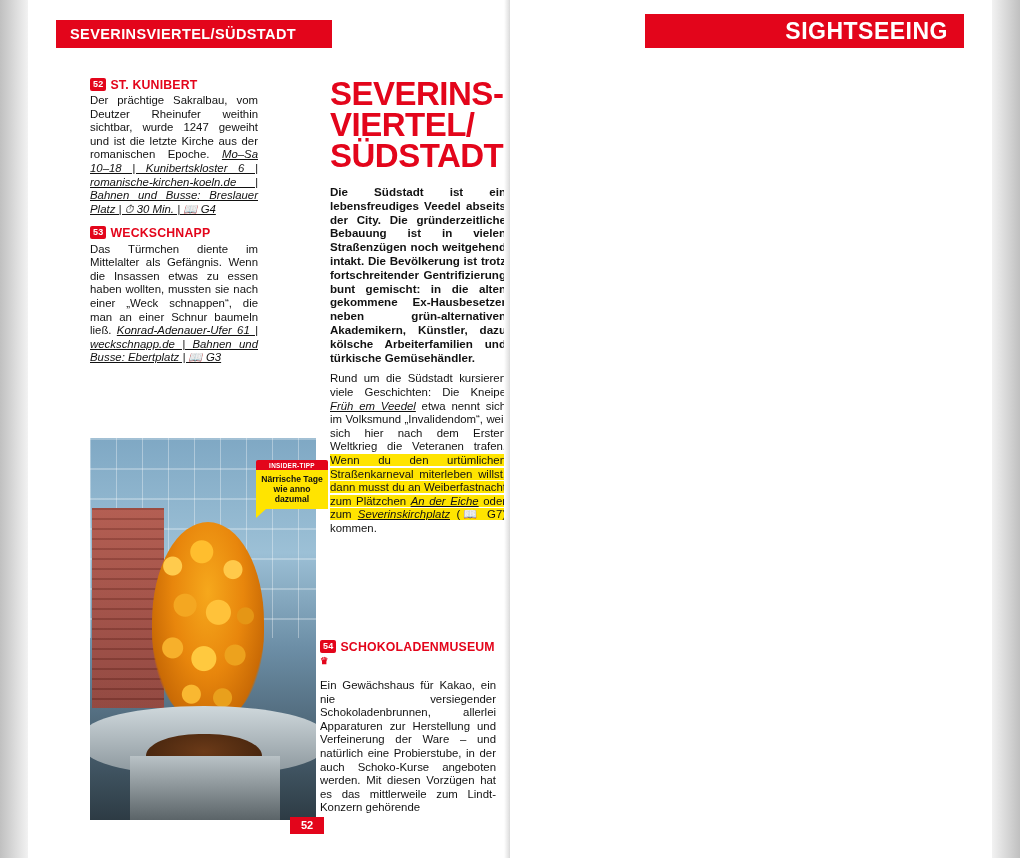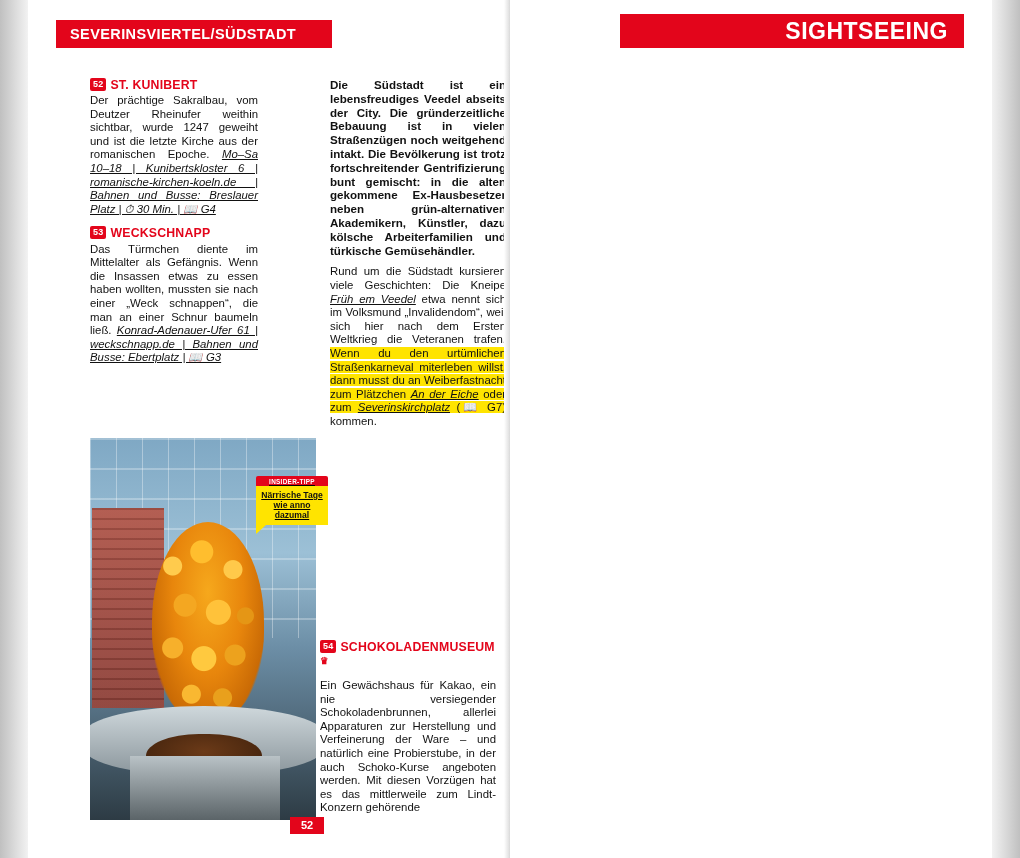--- a/index.html
+++ b/index.html
@@ -31,21 +31,21 @@
   
   .hdr-left {
     position:absolute; left:28px; top:20px; width:276px; height:28px;
     background:#e3051b;
   }
   .hdr-left span {
     color:#fff; font-weight:bold; font-size:14.5px; letter-spacing:.4px;
     line-height:28px; padding-left:14px; display:block;
   }
   .hdr-right {
-    position:absolute; right:28px; top:14px; width:344px; height:34px;
+    position:absolute; right:28px; top:14px; width:319px; height:34px;
     background:#e3051b;
   }
   .hdr-right span {
     color:#fff; font-weight:bold; font-size:23px; letter-spacing:.5px;
     line-height:34px; text-align:right; padding-right:16px; display:block;
   }
 
   
   .col { position:absolute; font-size:11.4px; line-height:13.6px; color:#111; text-align:justify; }
   .hdg { color:#e3051b; font-weight:bold; font-size:12.3px; letter-spacing:.2px; margin-bottom:2px; }
@@ -138,21 +138,21 @@
     background:#e3051b; color:#fff; font-weight:bold; font-size:6.4px;
     letter-spacing:.3px; padding:1.5px 0; border-radius:2px 2px 0 0;
   }
   .tip .tip-txt {
     background:#ffe400; color:#111; font-weight:bold; font-size:8.6px;
     line-height:10px; padding:4px 3px 5px;
   }
   .tip .tip-tail {
     width:0;height:0;border-left:10px solid #ffe400;border-bottom:9px solid transparent;
   }
-  .tip1 { left:228px; top:476px;text-decoration:underline; }
+  .tip1 { left:228px; top:460px; }
 
   
   .pgnum {
     position:absolute; bottom:24px; font-size:11px; font-weight:bold; color:#fff;
     background:#e3051b; width:34px; height:17px; line-height:17px; text-align:center;
   }
   .pgnum-l { left:262px; }
 </style>
 </head>
 <body>
@@ -186,20 +186,21 @@
       <div class="glassgrid"></div>
       <div class="tower"></div>
       <div class="fountain"></div>
       <div class="drops"></div>
       <div class="bowl"></div>
       <div class="pot"></div>
       <div class="base"></div>
     </div>
 
     <div class="col l-c2">
+      <div class="bigtitle">SEVERINS-VIERTEL/ SÜDSTADT</div>
       <p class="lead">Die Südstadt ist ein lebensfreudiges Veedel abseits der City. Die gründerzeitliche Bebauung ist in vielen Straßenzügen noch weitgehend intakt. Die Bevölkerung ist trotz fortschreitender Gentrifizierung bunt gemischt: in die alten gekommene Ex-Hausbesetzer neben grün-alternativen Akademikern, Künstler, dazu kölsche Arbeiterfamilien und türkische Gemüsehändler.</p>
       <p>
         <span>Rund um die Südstadt kursieren viele Geschichten: Die Kneipe </span><span class="it">Früh em Veedel</span><span> etwa nennt sich im Volksmund „Invalidendom“, weil sich hier nach dem Ersten Weltkrieg die Veteranen trafen. </span><span class="hl">Wenn du den urtümlichen Straßenkarneval miterleben willst, dann musst du an Weiberfastnacht zum Plätzchen </span><span class="hl it">An der Eiche</span><span class="hl"> oder zum </span><span class="hl it">Severinskirchplatz</span><span class="hl"> (📖 G7)</span><span> kommen.</span>
       </p>
     </div>
 
     <div class="col l-c2b">
       <div class="hdg">
         <span class="num-box">54</span><span>SCHOKOLADENMUSEUM</span>
         <span class="sym">♛</span>

